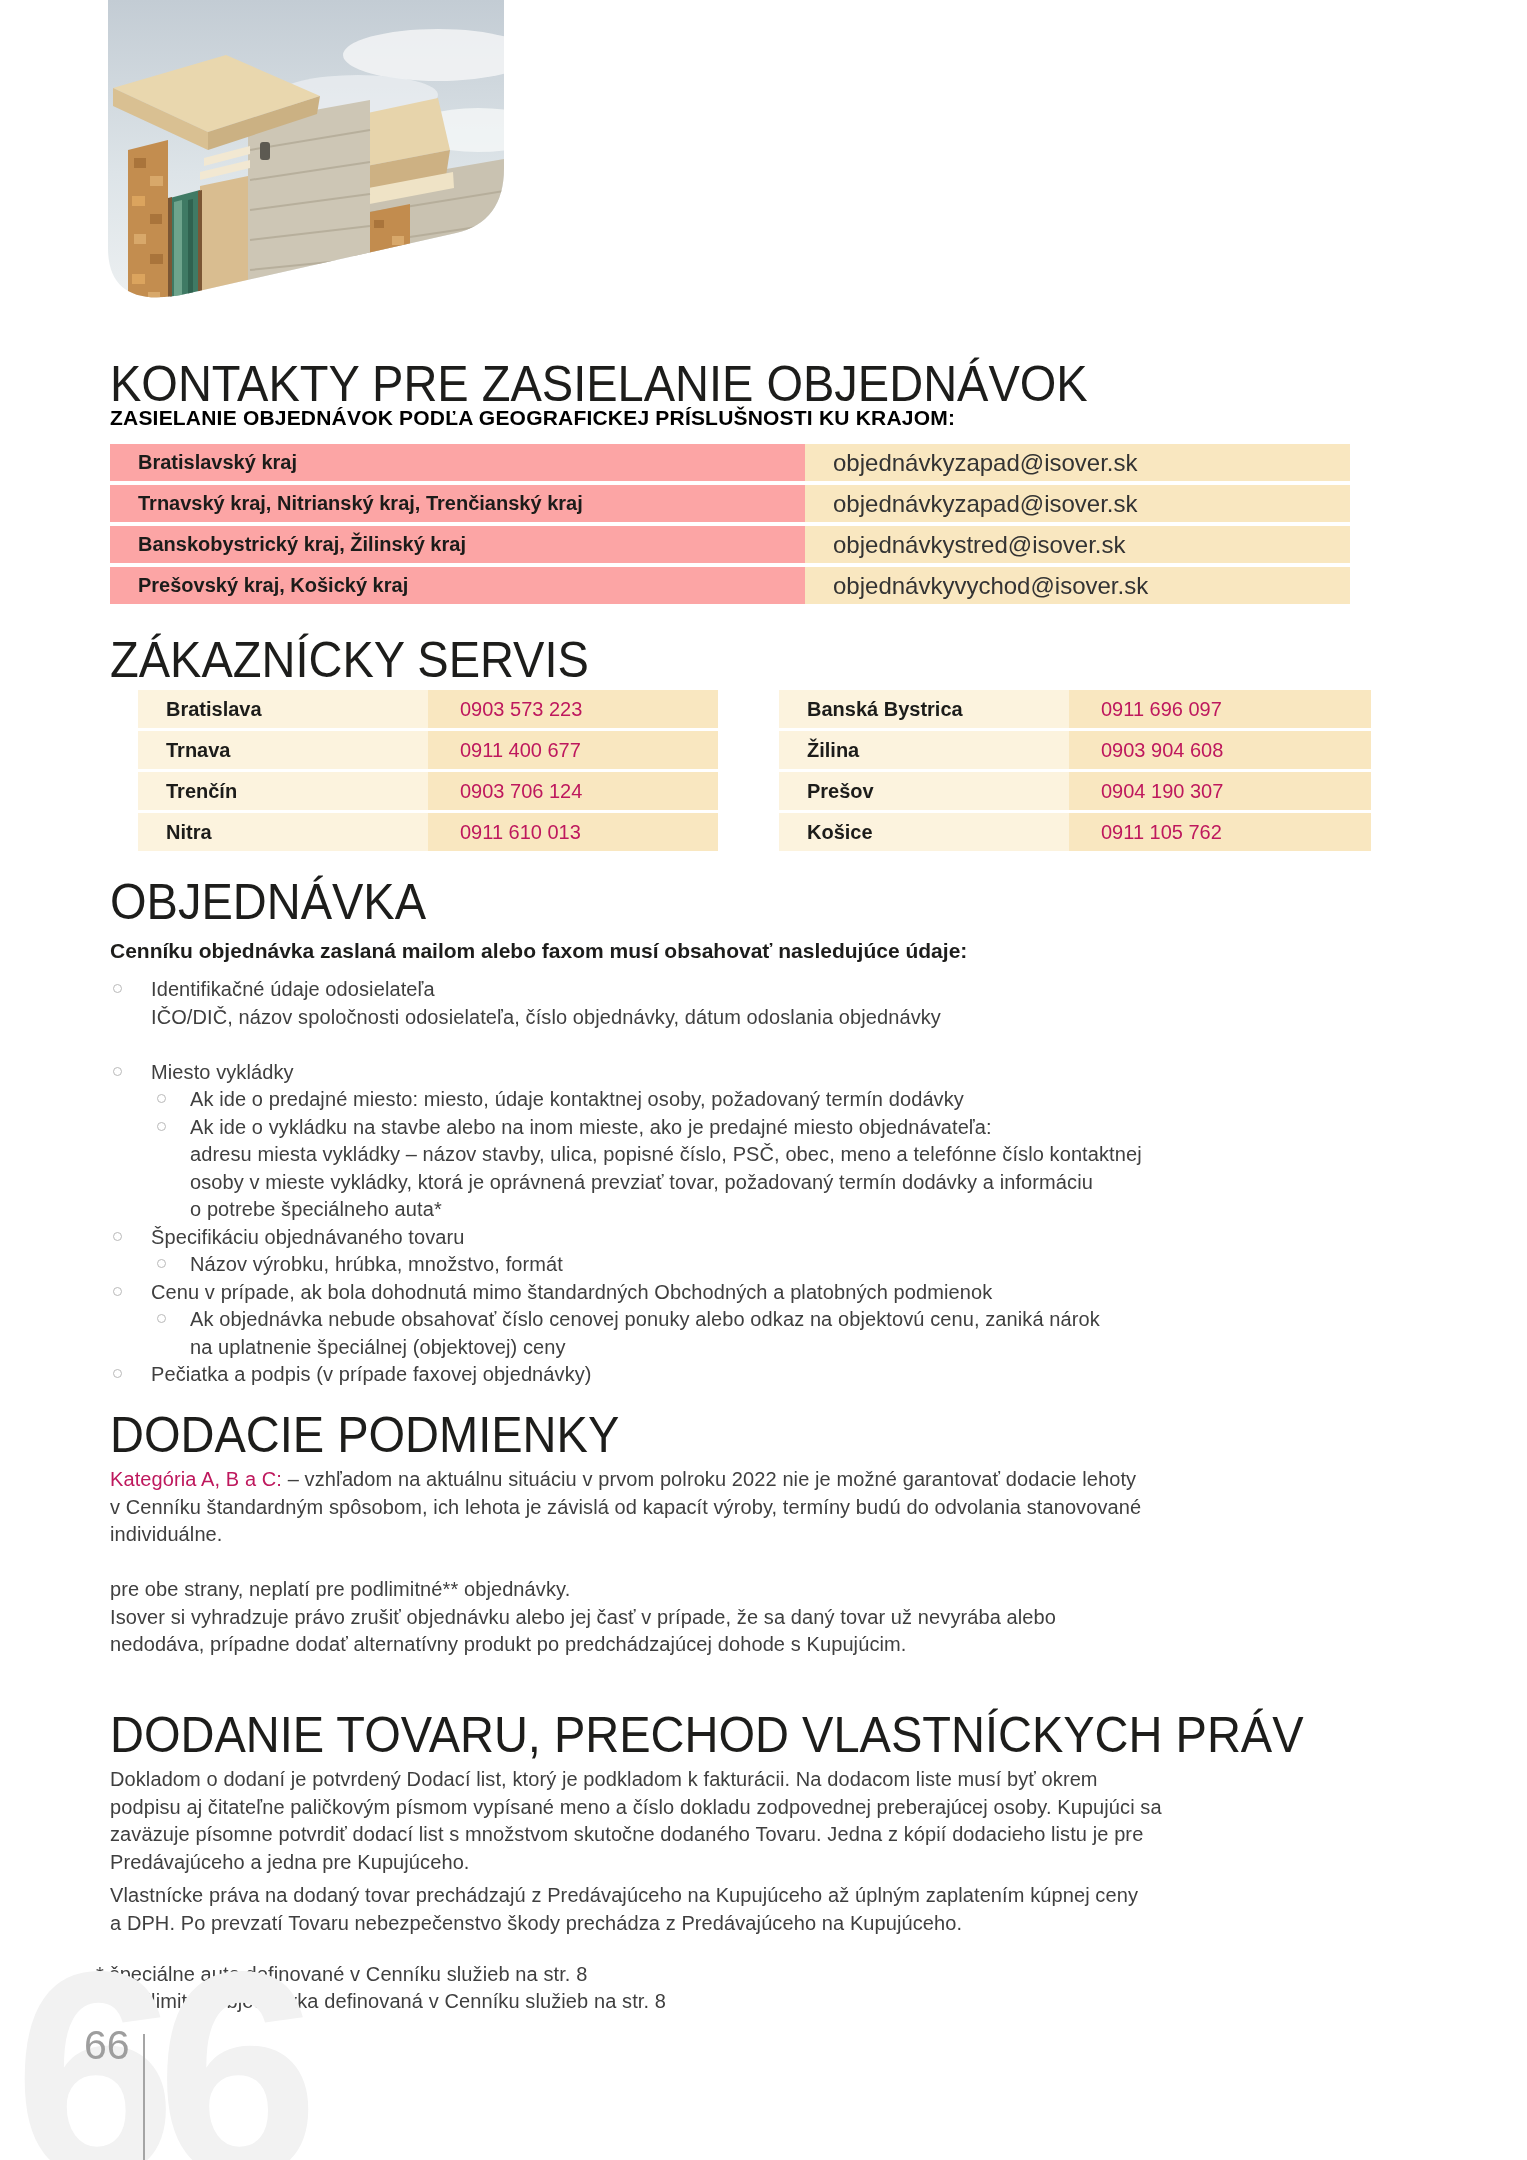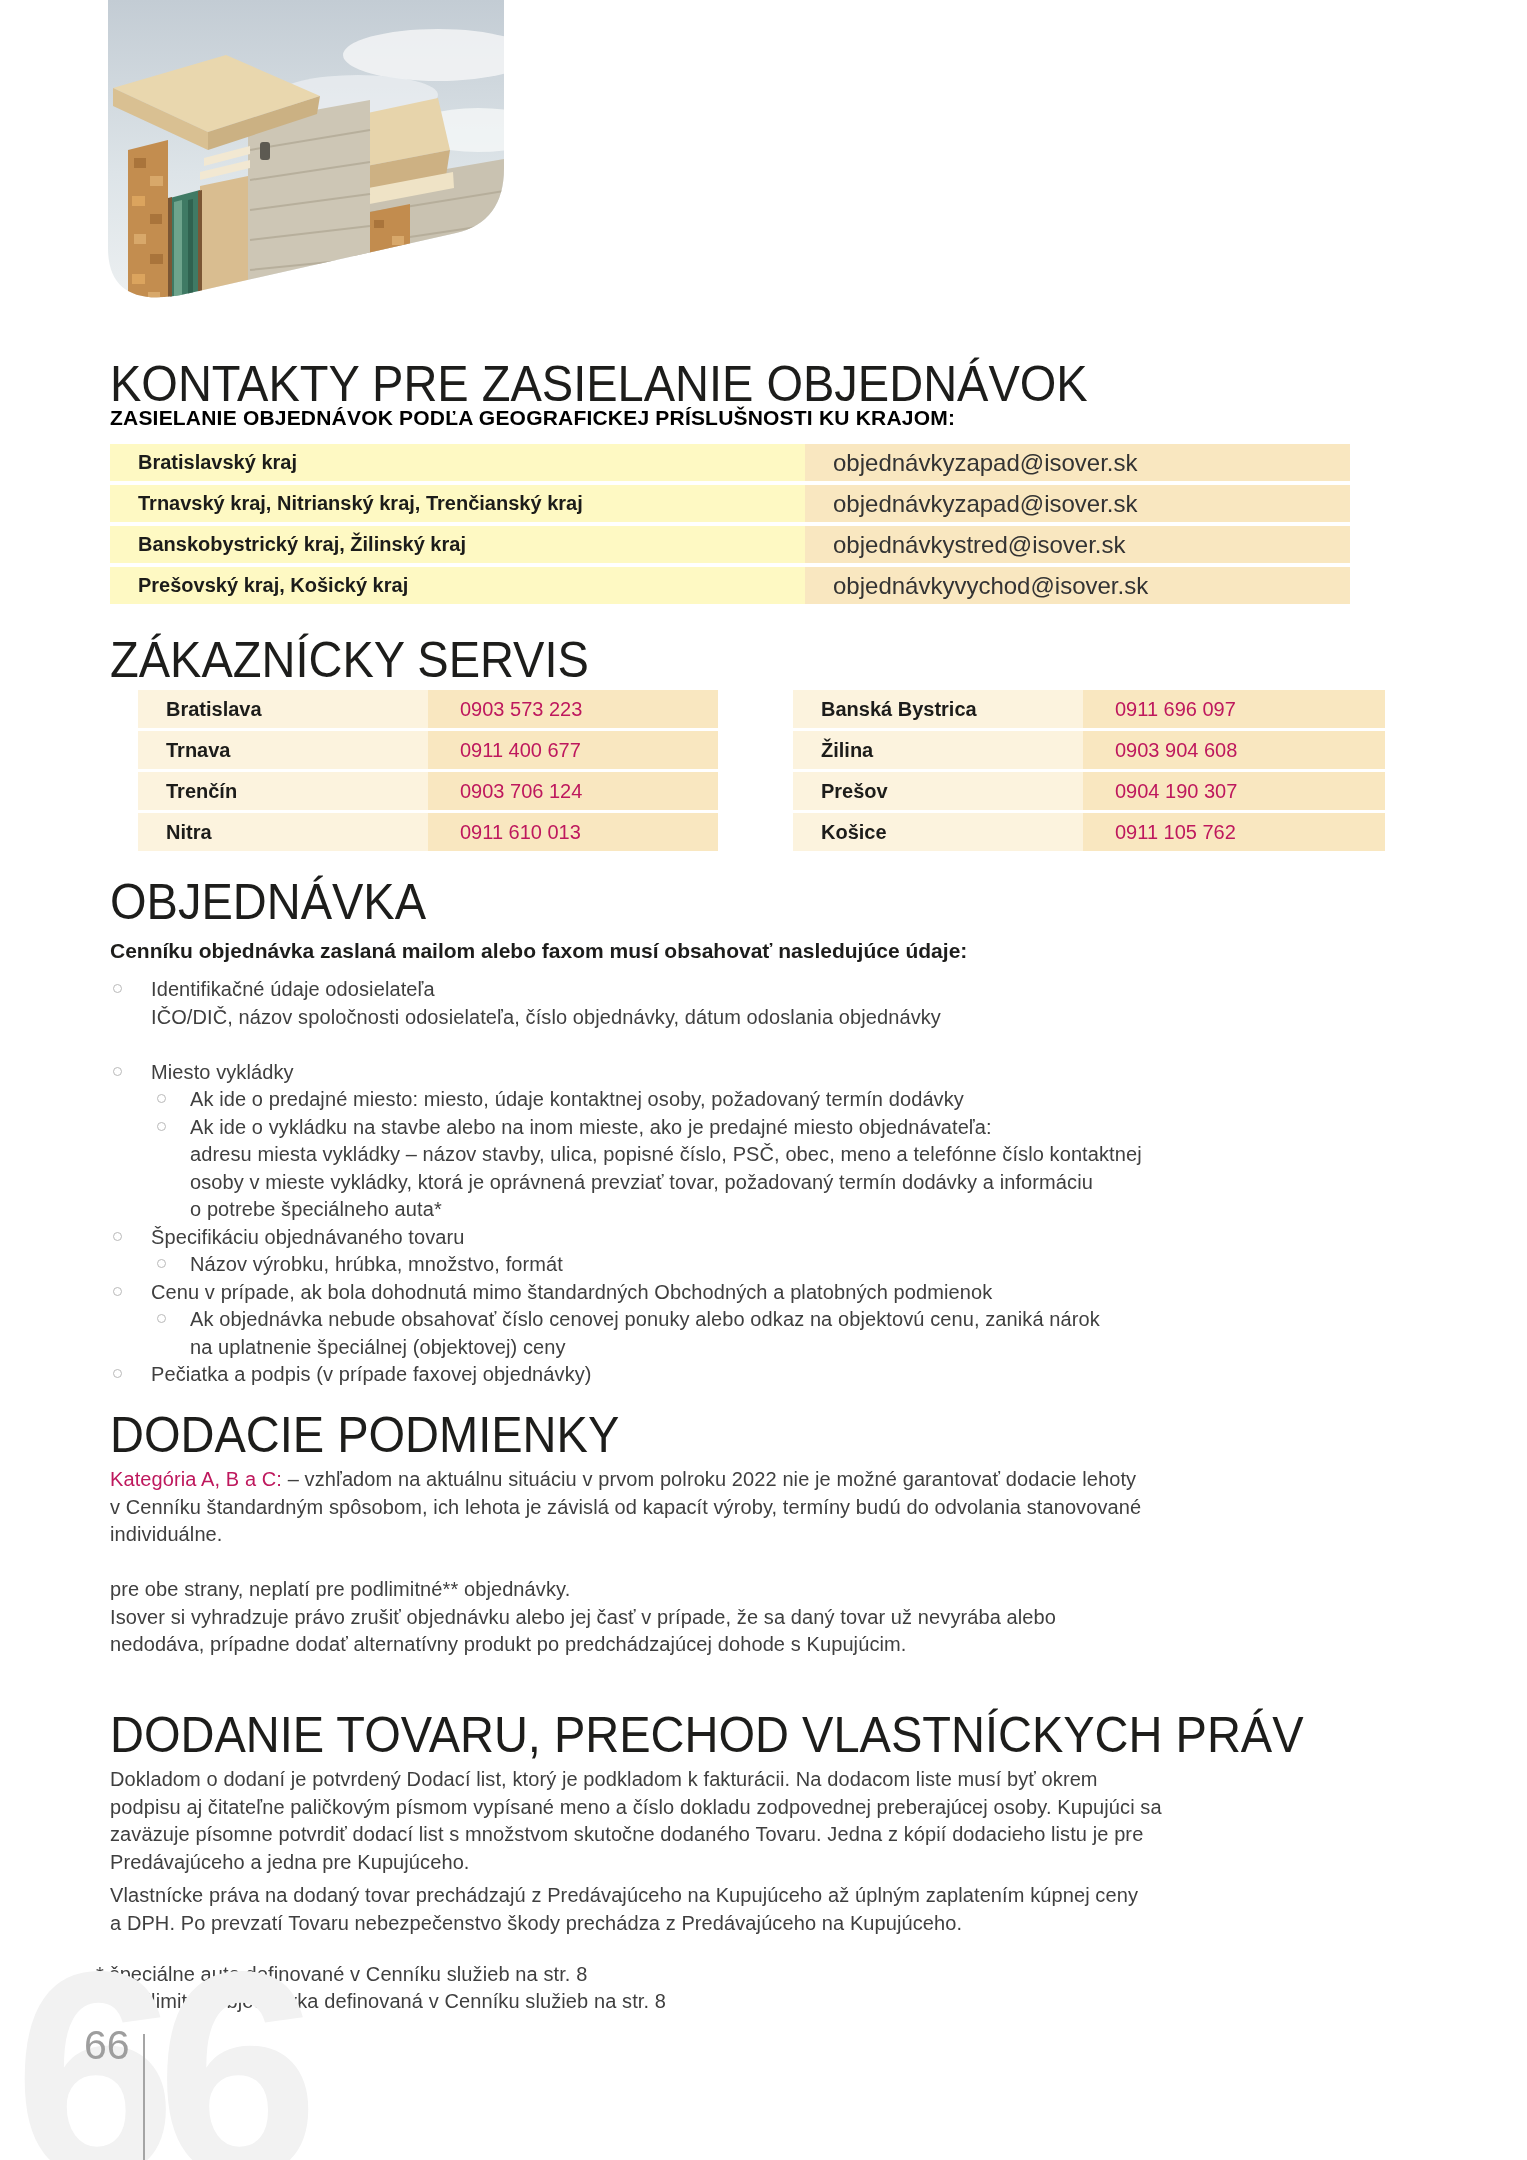--- a/index.html
+++ b/index.html
@@ -20,31 +20,31 @@
   }
   .subtitle{
     position:absolute;left:110px;top:406px;
     font-size:21px;font-weight:700;color:#000000;
     letter-spacing:0.2px;white-space:nowrap;
   }
   
   .contacts{position:absolute;left:110px;top:444px;width:1240px;}
   .c-row{display:flex;height:37px;margin-bottom:4px;}
   .c-region{
-    width:667px;background:#fef9c3;display:flex;align-items:center;
+    width:667px;background:#fca5a5;display:flex;align-items:center;
     padding-left:28px;font-size:20px;font-weight:700;color:#1c1c1a;white-space:nowrap;
   }
   .c-email{
     flex:1;background:#F9E7C0;display:flex;align-items:center;
     padding-left:28px;font-size:24px;color:#333333;white-space:nowrap;
   }
   
   .service{position:absolute;left:110px;top:690px;display:flex;}
   .s-table{width:580px;padding-left:28px;}
-  .s-table.right{width:592px;margin-left:47px;}
+  .s-table.right{width:592px;margin-left:33px;}
   .s-row{display:flex;height:38px;margin-bottom:3px;}
   .s-city{
     width:262px;background:#FCF3DE;display:flex;align-items:center;
     padding-left:28px;font-size:20px;font-weight:700;color:#1c1c1a;white-space:nowrap;
   }
   .s-num{
     flex:1;background:#F9E7C0;display:flex;align-items:center;
     padding-left:32px;font-size:20px;color:#be185d;white-space:nowrap;
   }
   .intro{

